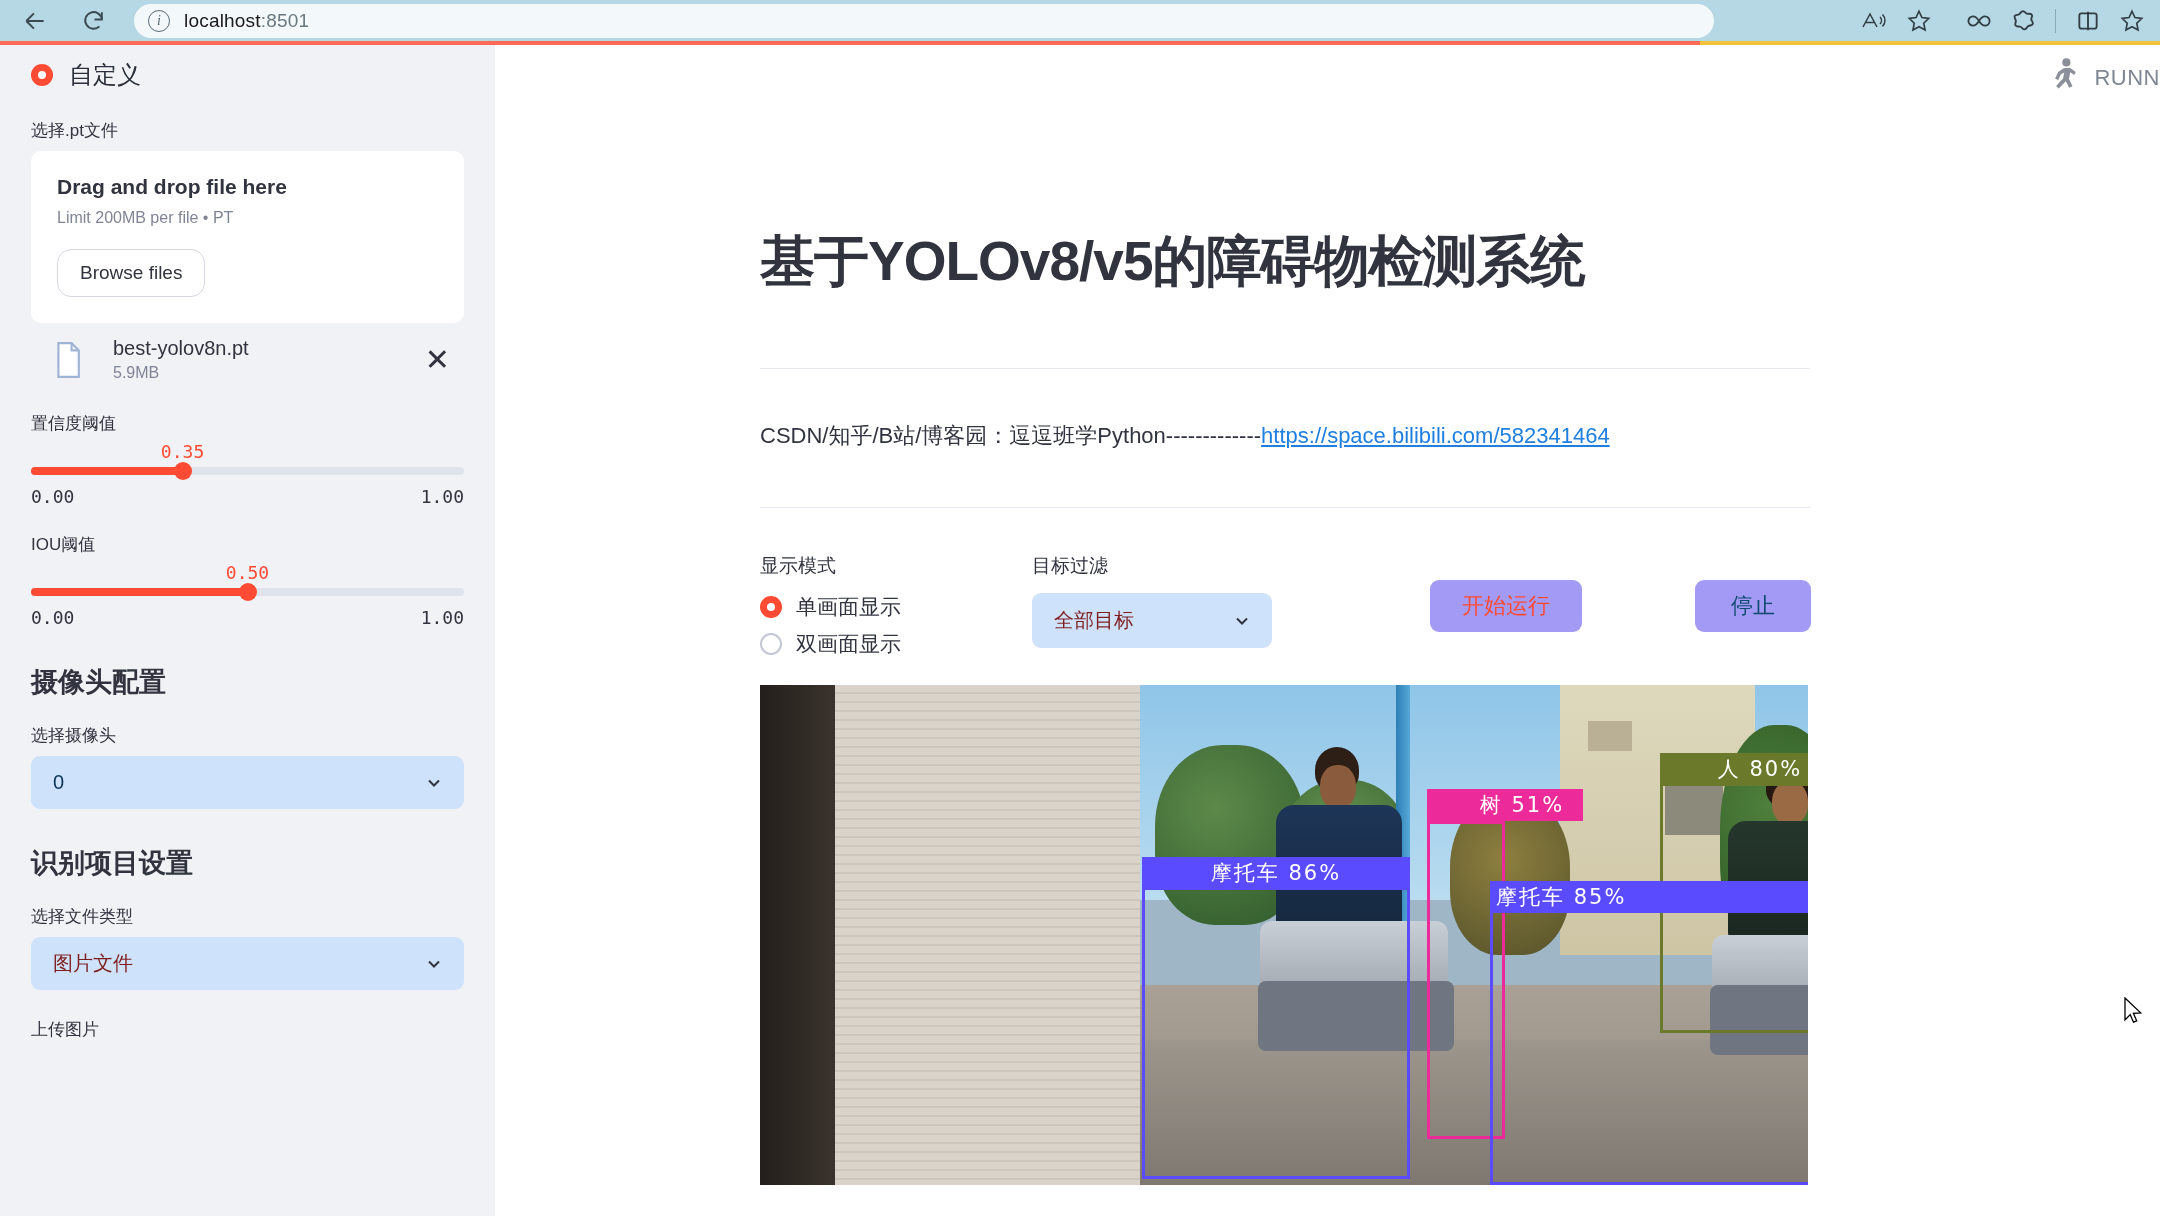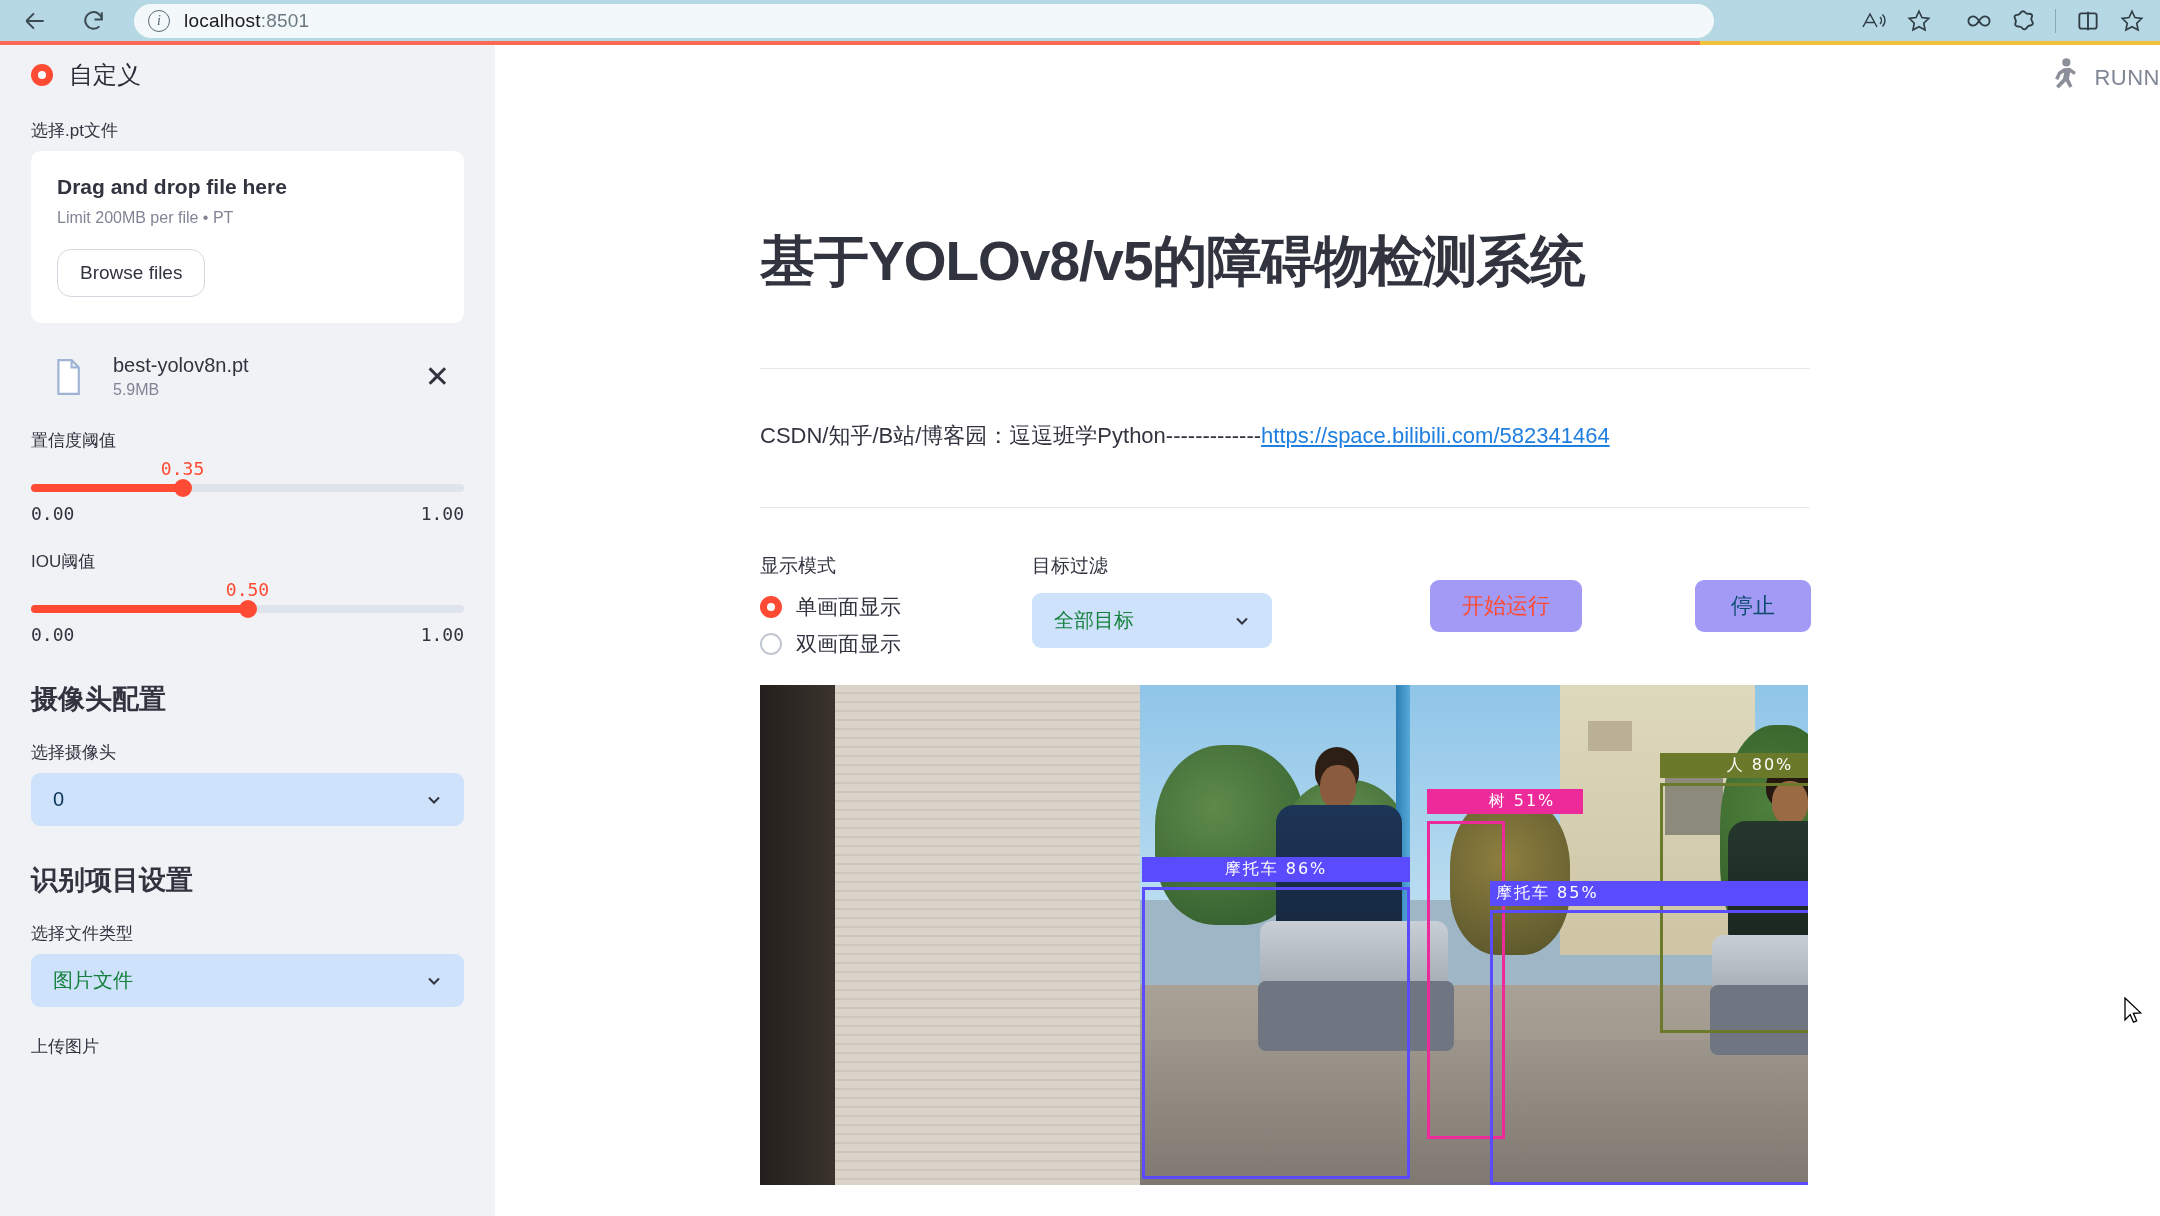--- a/index.html
+++ b/index.html
@@ -71,21 +71,21 @@
   }
   .dz-title { font-size:21px; font-weight:bold; color:#31333f; }
   .dz-sub { font-size:16px; color:#808495; margin-top:10px; }
   .dz-btn {
     margin-top:22px; display:inline-block;
     border:1px solid #d5d7e0; border-radius:14px;
     padding:12px 22px; font-size:19px; color:#31333f; background:#fff;
     cursor:pointer;
   }
 
-  .file-row { display:flex; align-items:center; margin-top:27px; padding: 4px 6px 4px 22px; }
+  .file-row { display:flex; align-items:center; margin-top:10px; padding: 4px 6px 4px 22px; }
   .file-ic { width:30px; height:36px; flex:0 0 auto; margin-right:30px; }
   .file-meta { flex:1 1 auto; }
   .file-name { font-size:20px; color:#31333f; }
   .file-size { font-size:16px; color:#808495; margin-top:4px; }
   .file-x { font-size:30px; color:#31333f; cursor:pointer; line-height:1; padding-right:8px; }
 
   .slider-block { margin-top: 26px; }
   .slider-title { font-size:17px; color:#31333f; margin-bottom:6px; }
   .slider-valrow { height:26px; position:relative; }
   .slider-val {
@@ -101,21 +101,21 @@
   .minmax { display:flex; justify-content:space-between; margin-top:11px;
             font-family:"DejaVu Sans Mono", monospace; font-size:18px; color:#31333f; }
 
   .sb-h2 { font-size:27px; font-weight:bold; color:#31333f; margin-top:36px; }
 
   .select-box {
     margin-top:9px; height:53px; background:#cfe2fb; border-radius:9px;
     display:flex; align-items:center; justify-content:space-between;
     padding:0 20px 0 22px; cursor:pointer;
   }
-  .select-box .sv { font-size:20px; color:#15803d; }
+  .select-box .sv { font-size:20px; color:#7f1d1d; }
   .select-box .sv.dark { color:#0b3558; }
   .chev { width:20px; height:20px; color:#31333f; }
 
   
   #main {
     position:absolute; top:45px; left:495px; width:1665px; height:1171px;
     background:#ffffff; overflow:hidden;
   }
   #running-badge {
     position:absolute; top:12px; right:0px; display:flex; align-items:center; gap:14px;
@@ -173,21 +173,21 @@
   .tree { position:absolute; border-radius:45% 45% 40% 40%; }
   .ground { position:absolute; left:380px; top:300px; width:668px; height:200px;
             background:linear-gradient(180deg,#a9a096,#8f877d); }
   .road { position:absolute; left:380px; top:355px; width:668px; height:145px;
           background:linear-gradient(180deg,#9d968d,#7e7870); }
   .rider { position:absolute; border-radius:50% 50% 42% 42%; }
   .bike  { position:absolute; background:linear-gradient(180deg,#c9cfd6,#8d949d); border-radius:12px; }
 
   .det-box { position:absolute; border-style:solid; box-sizing:border-box; }
   .det-tag {
-    position:absolute; color:#ffffff; font-size:16px; white-space:nowrap;
+    position:absolute; color:#ffffff; font-size:21px; white-space:nowrap;
     padding:2px 6px; letter-spacing:2px; font-family:"DejaVu Sans", sans-serif;
   }
 
   
   #cursor { position:absolute; left:2124px; top:997px; width:20px; height:28px; }
 </style>
 </head>
 <body>
 
 <div id="browser-bar">

